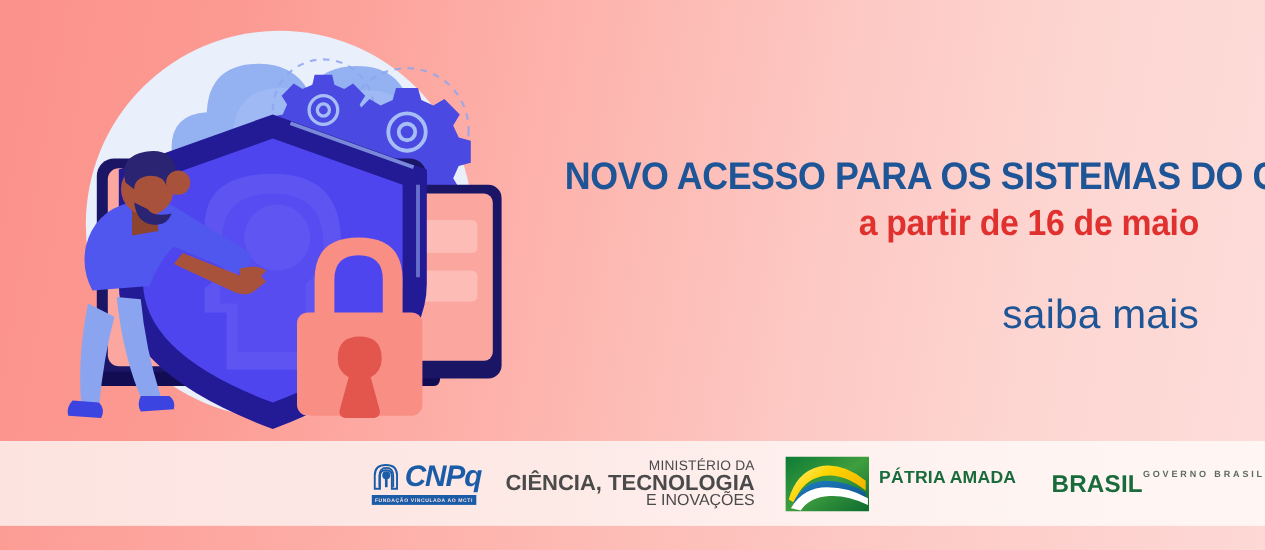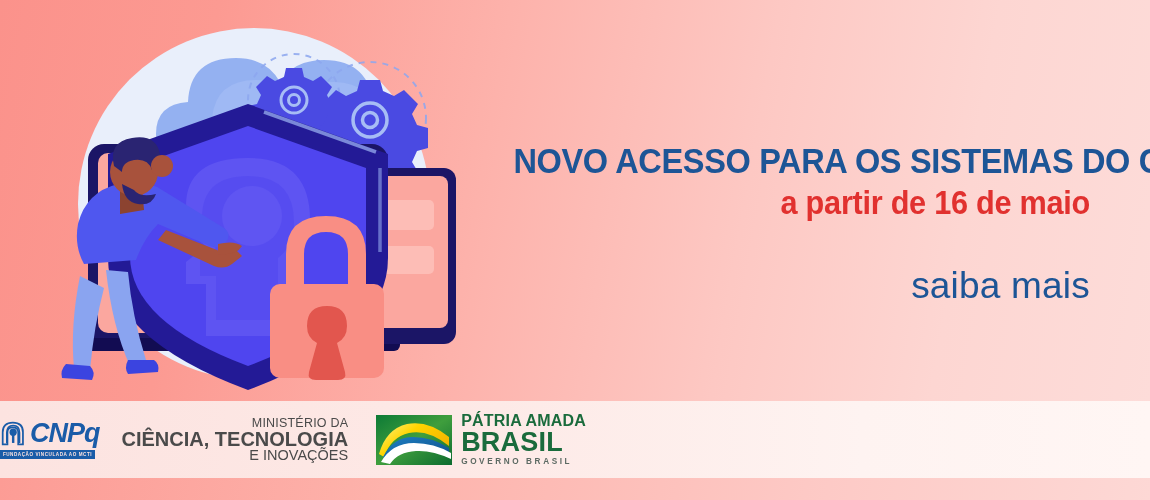--- a/index.html
+++ b/index.html
@@ -74,21 +74,21 @@
   }
 
   
   .footer {
     position:absolute;
     left:0; top:401px;
     width:1150px; height:77px;
     background:linear-gradient(90deg,#fce3e0 0%, #fde9e6 40%, #fef3f1 75%, #fff6f4 100%);
     display:flex;
     align-items:center;
-    justify-content:flex-start;
+    justify-content:flex-end;
     gap:0px;
   }
   .footer-bottom {
     position:absolute;
     left:0; top:478px;
     width:1150px; height:22px;
     background:linear-gradient(100deg,#fc9c95 0%, #fdb3ac 35%, #fdc9c5 70%, #fdd8d5 100%);
   }
 
   .logos { display:flex; align-items:center; }
@@ -123,30 +123,30 @@
     font-family:"Liberation Sans","DejaVu Sans", sans-serif;
     margin-right:28px;
   }
   .min-l1 { font-size:12.5px; font-weight:400; line-height:14.5px; letter-spacing:0.2px; }
   .min-l2 { font-size:20px; font-weight:700; line-height:16px; letter-spacing:0px; }
   .min-l3 { font-size:14.5px; font-weight:400; line-height:16px; letter-spacing:0px; }
 
   
   .brasil { display:flex; align-items:center; gap:9px; }
   .brasil-flag { width:76px; height:50px; display:block; }
-  .brasil-text { display:flex; flex-direction:column; }
+  .brasil-text { display:flex; flex-direction:row; }
   .br-l1 {
     font-family:"Liberation Sans", sans-serif;
     font-weight:700; font-size:16px; line-height:17px;
     color:#1a6b3c; letter-spacing:0.2px;
   }
   .br-l2 {
     font-family:"Liberation Sans", sans-serif;
-    font-weight:700; font-size:27px; line-height:27px;
-    color:#1a6b3c; letter-spacing:0.2px;
+    font-weight:700; font-size:22px; line-height:27px;
+    color:#1a6b3c; letter-spacing:0.2px;margin-left:32px;
   }
   .br-l3 {
     font-family:"Liberation Sans", sans-serif;
     font-weight:700; font-size:8.2px; line-height:11px;
     color:#5c6a63; letter-spacing:2.6px;
   }
 </style>
 </head>
 <body>
 

